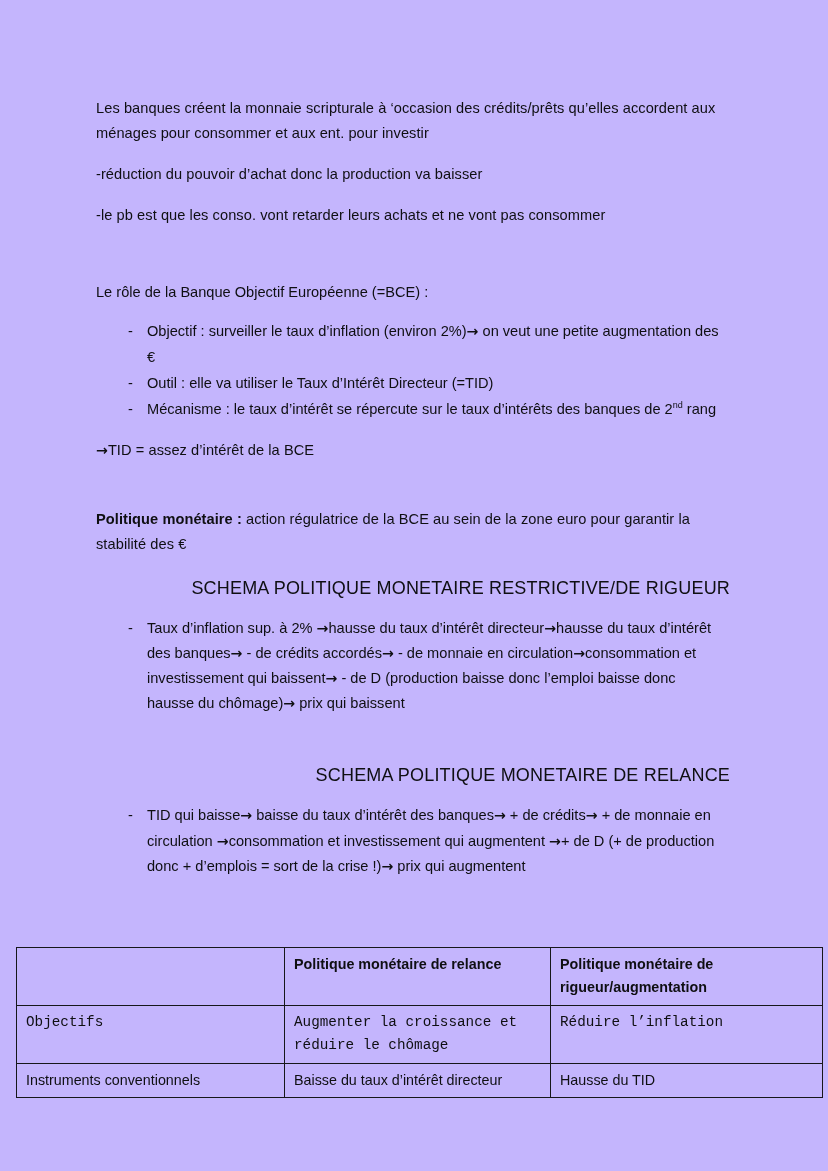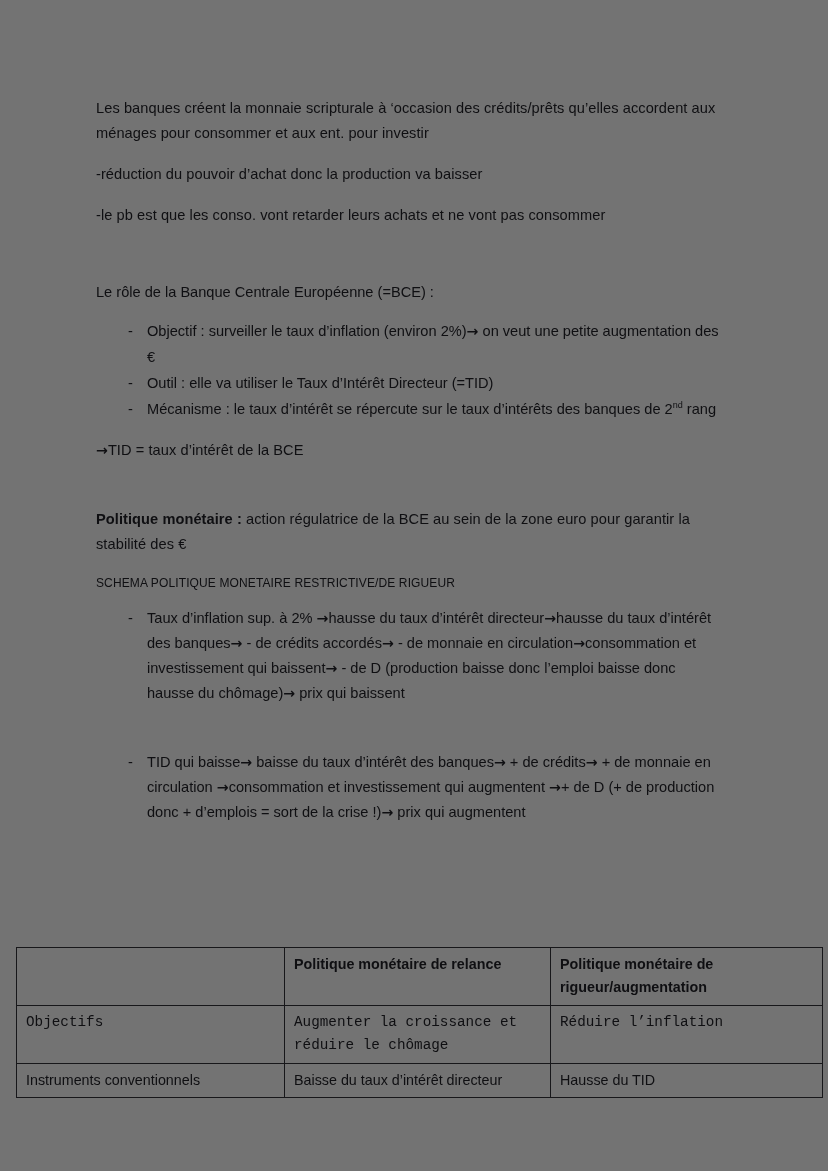--- a/index.html
+++ b/index.html
@@ -13,21 +13,21 @@
     height: 1171px;
     position: relative;
     font-family: "Liberation Sans", "DejaVu Sans", sans-serif;
     color: #0f0f12;
     -webkit-font-smoothing: antialiased;
   }
 
   .page {
     position: absolute;
     inset: 0;
-    background: #737373;
+    background: #c4b5fd;
   }
 
   
   .text-col {
     position: absolute;
     left: 96px;
     top: 96px;
     width: 634px;
   }
 
@@ -88,23 +88,24 @@
   }
 
   .heading-plain {
     margin: 0 0 14px 0;
     font-size: 14.6px;
     line-height: 1.72;
   }
 
   .schema-title {
     margin: 0 0 12px 0;
-    font-size: 12px;
+    font-size: 18px;
     line-height: 1.72;
     letter-spacing: 0.01em;
+    text-align: right;
   }
 
   
   .cmp-table-wrap {
     position: absolute;
     left: 16px;
     top: 947px;
     width: 806px;
   }
   table.cmp {
@@ -146,42 +147,43 @@
     <p class="para">Les banques créent la monnaie scripturale à ‘occasion des crédits/prêts qu’elles accordent aux ménages pour consommer et aux ent. pour investir</p>
 
 
     <p class="para">-réduction du pouvoir d’achat donc la production va baisser</p>
 
 
     <p class="para">-le pb est que les conso. vont retarder leurs achats et ne vont pas consommer</p>
 
     <div class="spacer-lg"></div>
 
-    <p class="heading-plain">Le rôle de la Banque Centrale Européenne (=BCE) :</p>
+    <p class="heading-plain">Le rôle de la Banque Objectif Européenne (=BCE) :</p>
 
     <ul class="dash-list">
       <li><span>Objectif : surveiller le taux d’inflation (environ 2%)</span><span class="arw">→</span><span> on veut une petite augmentation des €</span></li>
       <li><span>Outil : elle va utiliser le Taux d’Intérêt Directeur (=TID)</span></li>
       <li><span>Mécanisme : le taux d’intérêt se répercute sur le taux d’intérêts des banques de 2</span><sup>nd</sup><span> rang</span></li>
     </ul>
 
-    <p class="para"><span class="arw">→</span><span>TID = taux d’intérêt de la BCE</span></p>
+    <p class="para"><span class="arw">→</span><span>TID = assez d’intérêt de la BCE</span></p>
 
     <div class="spacer-md"></div>
 
     <p class="para"><b>Politique monétaire :</b><span> action régulatrice de la BCE au sein de la zone euro pour garantir la stabilité des €</span></p>
 
     <p class="schema-title">SCHEMA POLITIQUE MONETAIRE RESTRICTIVE/DE RIGUEUR</p>
 
     <ul class="dash-list">
       <li><span>Taux d’inflation sup. à 2% </span><span class="arw">→</span><span>hausse du taux d’intérêt directeur</span><span class="arw">→</span><span>hausse du taux d’intérêt des banques</span><span class="arw">→</span><span> - de crédits accordés</span><span class="arw">→</span><span> - de monnaie en circulation</span><span class="arw">→</span><span>consommation et investissement qui baissent</span><span class="arw">→</span><span> - de D (production baisse donc l’emploi baisse donc hausse du chômage)</span><span class="arw">→</span><span> prix qui baissent</span></li>
     </ul>
 
     <div class="spacer-md"></div>
 
+    <p class="schema-title">SCHEMA POLITIQUE MONETAIRE DE RELANCE</p>
 
     <ul class="dash-list">
       <li><span>TID qui baisse</span><span class="arw">→</span><span> baisse du taux d’intérêt des banques</span><span class="arw">→</span><span> + de crédits</span><span class="arw">→</span><span> + de monnaie en circulation </span><span class="arw">→</span><span>consommation et investissement qui augmentent </span><span class="arw">→</span><span>+ de D (+ de production donc + d’emplois = sort de la crise !)</span><span class="arw">→</span><span> prix qui augmentent</span></li>
     </ul>
 
   </div>
 
   <div class="cmp-table-wrap">
     <table class="cmp">
       <colgroup>

